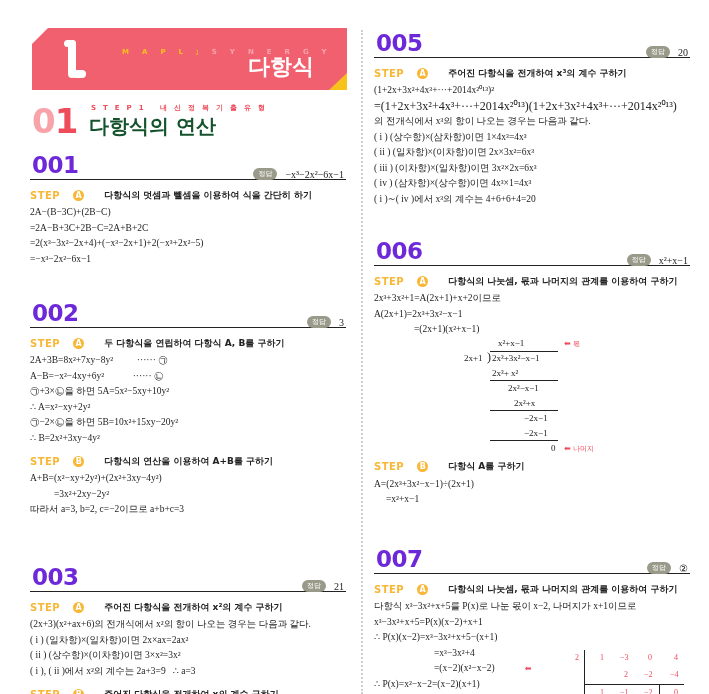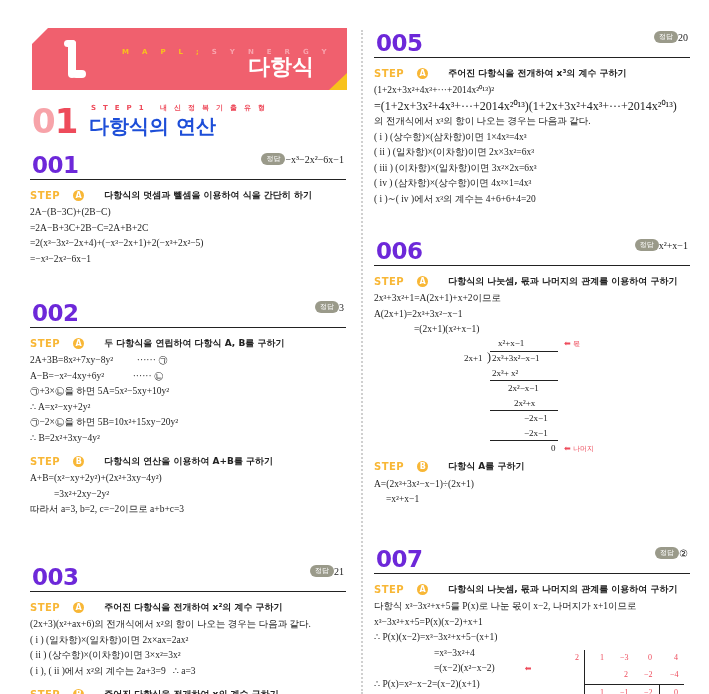--- a/index.html
+++ b/index.html
@@ -19,27 +19,27 @@
   .chapter-num .bar3 { position: absolute; left: 8px; top: 34px; width: 14px; height: 8px; background: #fff; border-radius: 4px; }
   .brand { position: absolute; left: 122px; top: 48px; font-size: 7px; font-weight: bold; letter-spacing: 13px; color: #f8c21c; }
   .brand .dim { color: #f9a4ad; }
   .chapter-title { position: absolute; right: 395px; top: 52px; font-size: 22px; font-weight: bold; color: #fff; }
 
   
   .sec-num { position: absolute; left: 32px; top: 101px; font-size: 34px; font-weight: bold; letter-spacing: -1px; }
   .sec-num .a { color: #f7a3a9; }
   .sec-num .b { color: #ee4b5b; }
   .sec-step { position: absolute; left: 91px; top: 103px; font-size: 7px; font-weight: bold; color: #ee4b5b; letter-spacing: 7px; }
-  .sec-title { position: absolute; left: 89px; top: 113px; font-size: 20px; font-weight: bold; color: #1d4ed8; }
+  .sec-title { position: absolute; left: 89px; top: 113px; font-size: 20px; font-weight: bold; color: #14532d; }
 
   
   .prob { position: absolute; width: 316px; }
   .prob-head { position: relative; height: 28px; border-bottom: 1.5px solid #222; }
   .prob-num { position: absolute; left: 2px; top: 0; font-size: 23px; font-weight: bold; color: #6d28d9; letter-spacing: -0.5px; }
-  .answer { position: absolute; right: 2px; top: 1px; display: flex; align-items: center; gap: 0; }
+  .answer { position: absolute; right: 2px; top: 16px; display: flex; align-items: center; gap: 8px; }
   .answer-badge { background: #9a9a8a; color: #fff; font-size: 7px; padding: 1px 5px; border-radius: 7px; }
   .answer-val { font-size: 10px; }
   .step { margin-top: 8px; display: flex; align-items: center; gap: 12px; font-size: 9px; height: 14px; }
   .step-label { color: #f8b736; font-weight: bold; font-size: 10px; letter-spacing: 0.5px; }
   .step-letter { display: inline-block; width: 11px; height: 11px; border-radius: 50%; background: #f8b736; color: #fff; font-size: 8px; font-weight: bold; text-align: center; line-height: 11px; margin-left: 1px; margin-right: 8px; }
   .step-text { font-weight: bold; color: #222; font-size: 9px; }
   .lines { margin-top: 3px; }
   .line { font-size: 9.5px; line-height: 15.5px; white-space: nowrap; }
   .line.indent { padding-left: 44px; }
   .line.indent2 { padding-left: 12px; }

